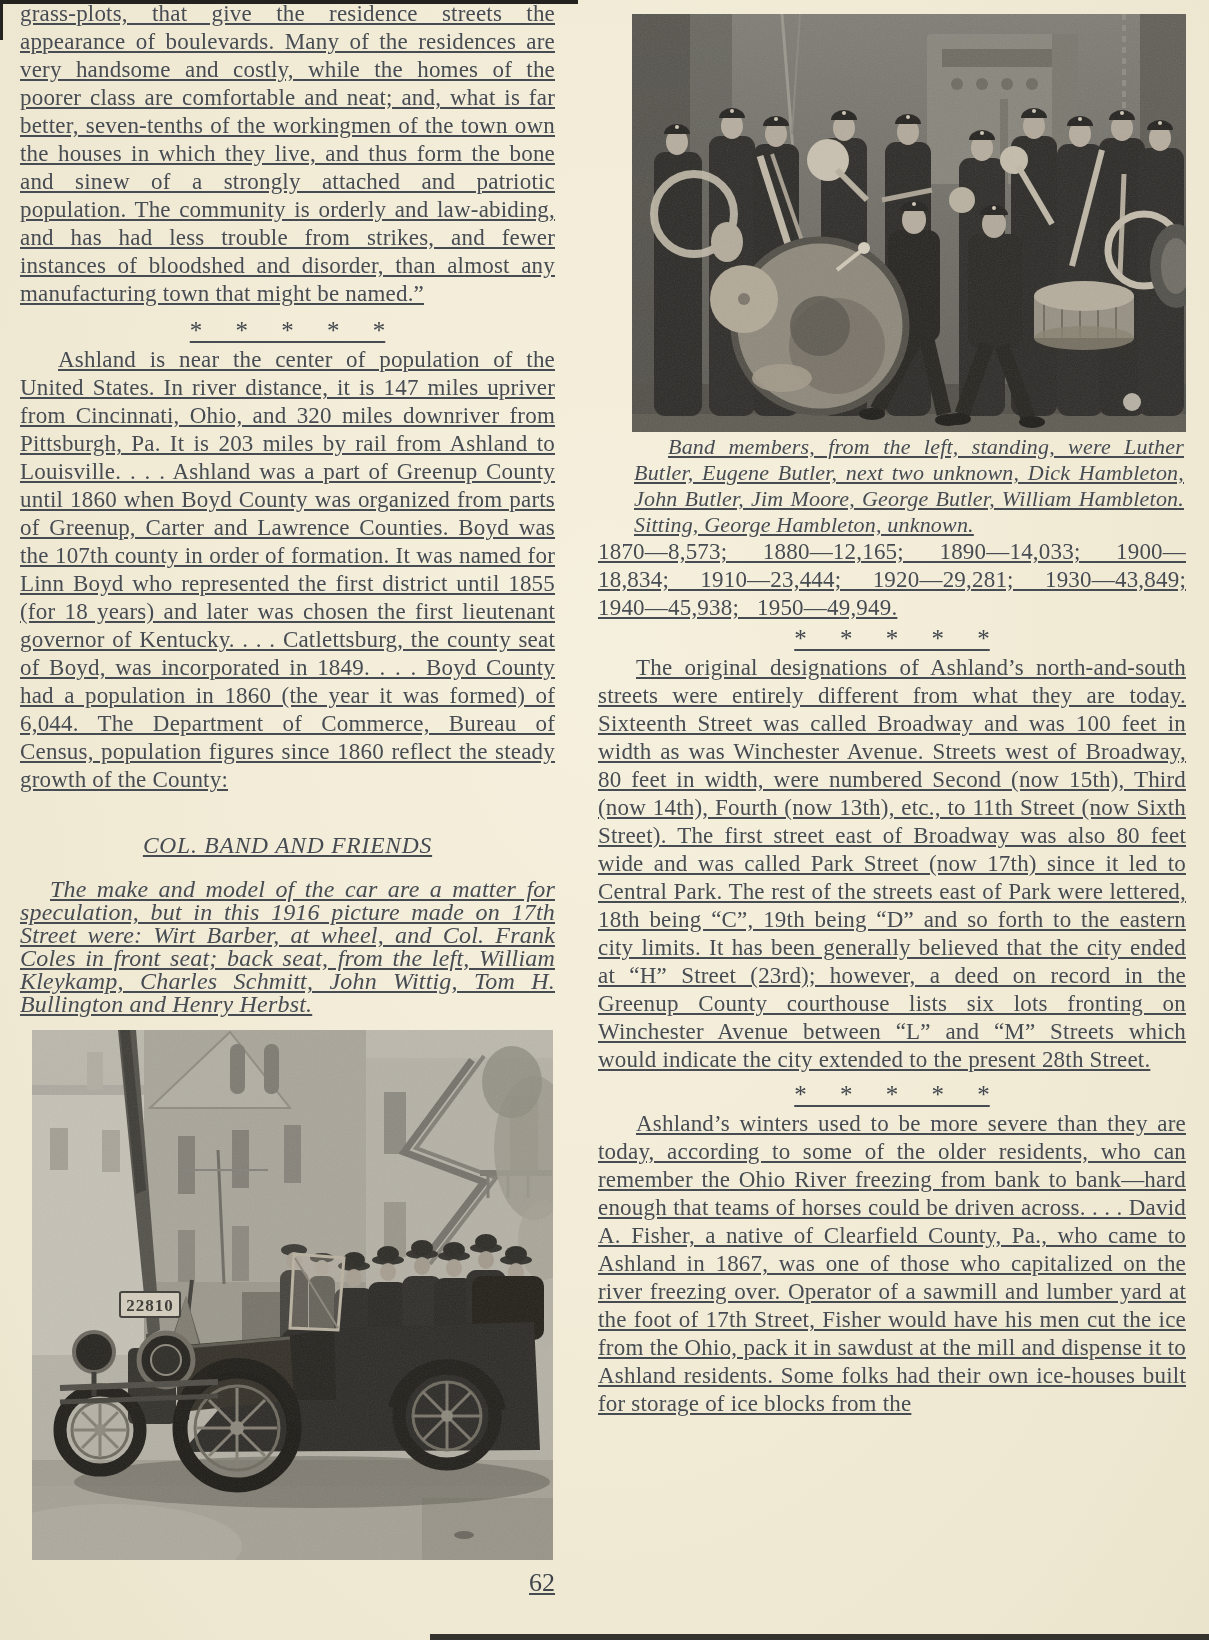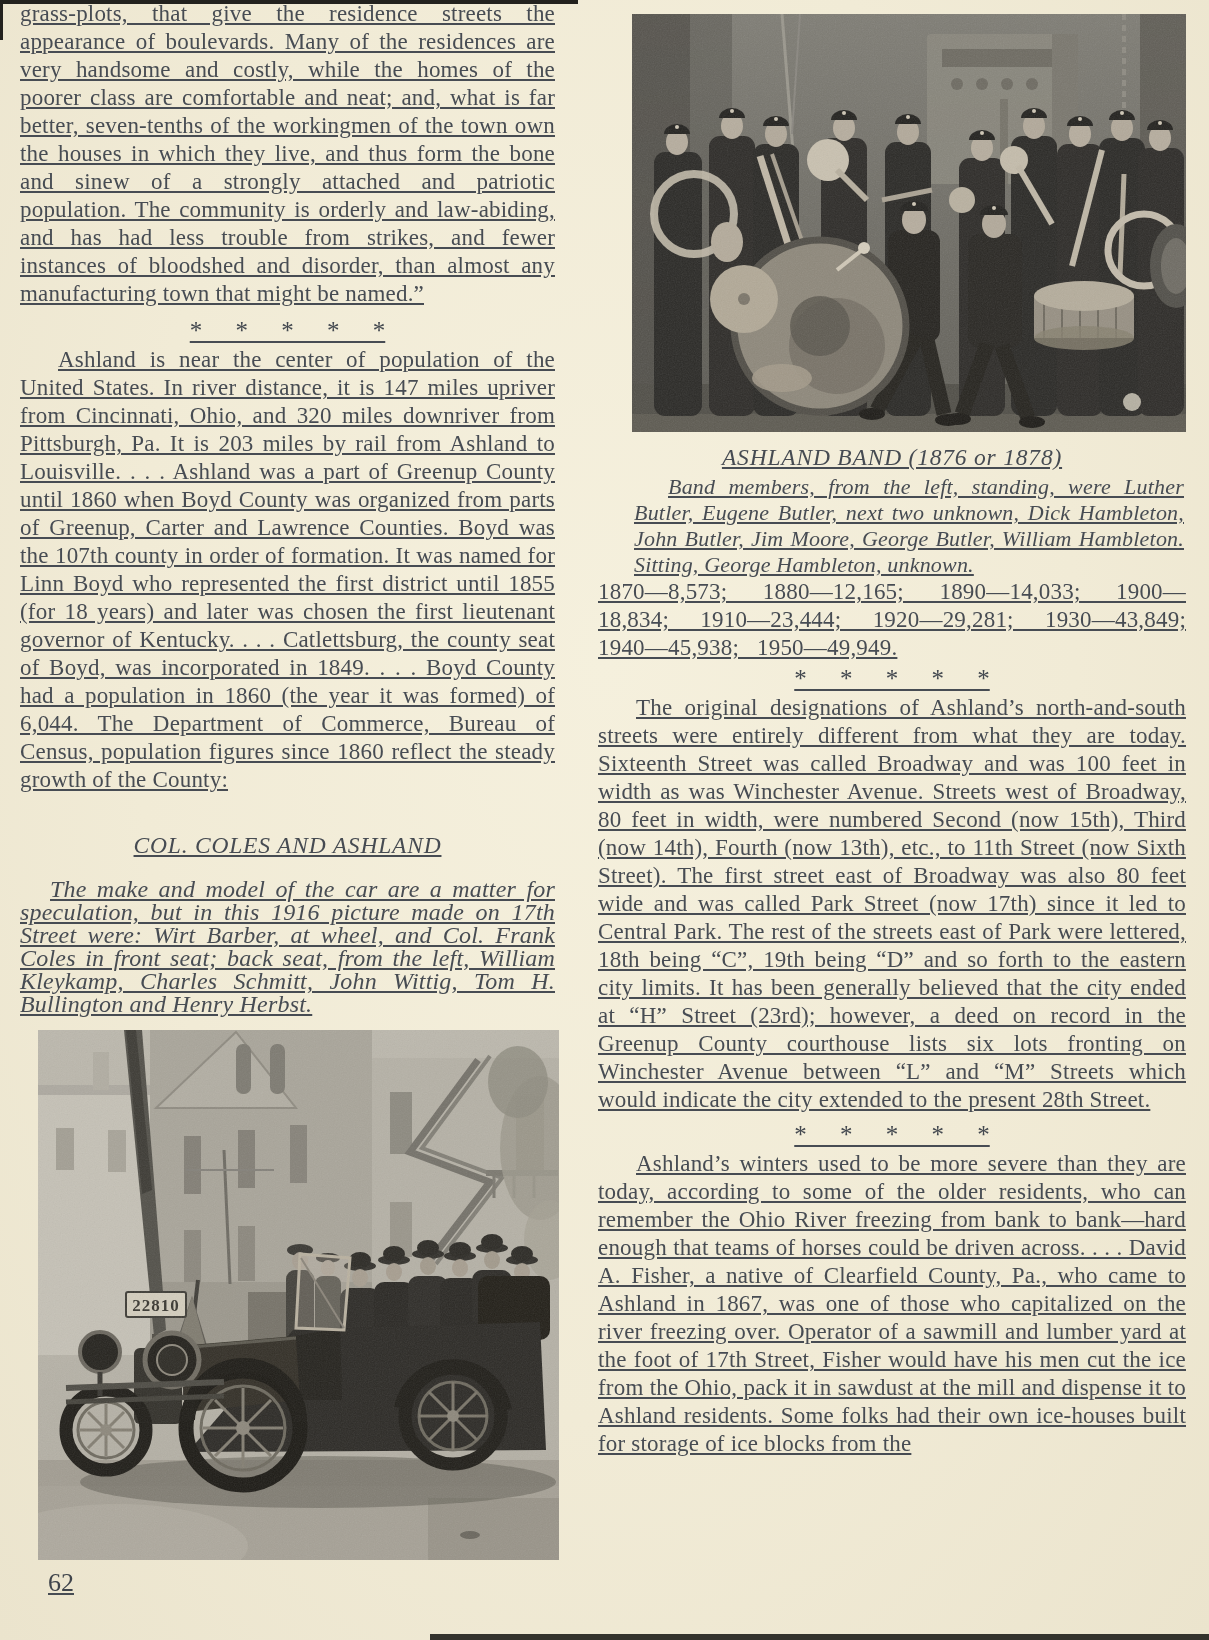--- a/index.html
+++ b/index.html
@@ -22,33 +22,33 @@
   .fig-head{
     text-align:center;font-style:italic;font-size:23.5px;line-height:30px;
     letter-spacing:.8px;color:#464b52;
   }
   .caption{font-style:italic;text-align:justify;margin:0;letter-spacing:.2px;}
   .caption.car{font-size:24px;line-height:23px;text-indent:30px;}
   .caption.band{font-size:22px;line-height:26px;text-indent:34px;margin-left:36px;width:550px;}
   .pop{word-spacing:12px;}
   .photo{position:relative;font-size:0;line-height:0;}
   .photo svg{display:block;}
-  .page-number{font-size:26px;line-height:30px;color:#3f444b;}
+  .page-number{font-size:26px;line-height:30px;color:#3f444b;text-align:right;}
   
   .edge{position:absolute;background:#23221e;}
   .edge.top{left:0;top:0;width:578px;height:4px;}
   .edge.left{left:0;top:0;width:3px;height:40px;}
   .edge.bottom{left:430px;top:1634px;width:779px;height:6px;background:#34332d;}
   
   .mt-p1{margin-top:10px;}
   .mt-sep1{margin-top:8px;}
   .mt-p2{margin-top:14px;}
   .mt-head1{margin-top:36px;}
   .mt-cap1{margin-top:18px;}
-  .mt-photo1{margin-top:14px;margin-left:18px;}
+  .mt-photo1{margin-top:14px;margin-left:12px;}
   .mt-num{margin-top:8px;margin-left:28px;}
   .mt-photo2{margin-top:14px;margin-left:34px;}
   .mt-head2{margin-top:10px;}
   .mt-cap2{margin-top:2px;}
   .mt-pop{margin-top:12px;}
   .mt-sep2{margin-top:2px;}
   .mt-p3{margin-top:6px;}
   .mt-sep3{margin-top:6px;}
   .mt-p4{margin-top:6px;}
 </style>
@@ -62,21 +62,21 @@
   <div class="edge bottom"></div>
 
   <div class="col left">
 
     <p class="body mt-p1">grass-plots, that give the residence streets the appearance of boulevards.  Many of the residences are very handsome and costly, while the homes of the poorer class are comfortable and neat; and, what is far better, seven-tenths of the workingmen of the town own the houses in which they live, and thus form the bone and sinew of a strongly attached and patriotic population. The community is orderly and law-abiding, and has had less trouble from strikes, and fewer instances of bloodshed and disorder, than almost any manufacturing town that might be named.”</p>
 
     <div class="sep mt-sep1">* * * * *</div>
 
     <p class="body indent mt-p2">Ashland is near the center of population of the United States.  In river distance, it is 147 miles upriver from Cincinnati, Ohio, and 320 miles downriver from Pittsburgh, Pa.  It is 203 miles by rail from Ashland to Louisville. . . .  Ashland was a part of Greenup County until 1860 when Boyd County was organized from parts of Greenup, Carter and Lawrence Counties. Boyd was the 107th county in order of formation.  It was named for Linn Boyd who represented the first district until 1855 (for 18 years) and later was chosen the first lieutenant governor of Kentucky. . . . Catlettsburg, the county seat of Boyd, was incorporated in 1849. . . .  Boyd County had a population in 1860 (the year it was formed) of 6,044.  The Department of Commerce, Bureau of Census, population figures since 1860 reflect the steady growth of the County:</p>
 
-    <div class="fig-head mt-head1">COL. COLES AND ASHLAND</div>
+    <div class="fig-head mt-head1">COL. BAND AND FRIENDS</div>
 
     <p class="caption car mt-cap1">The make and model of the car are a matter for speculation, but in this 1916 picture made on 17th Street were: Wirt Barber, at wheel, and Col. Frank Coles in front seat; back seat, from the left, William Kleykamp, Charles Schmitt, John Wittig, Tom H. Bullington and Henry Herbst.</p>
 
     <div class="photo mt-photo1">
       <svg width="521" height="530" viewBox="0 0 521 530" xmlns="http://www.w3.org/2000/svg">
         <defs>
           <filter id="grainA" x="0" y="0" width="100%" height="100%">
             <feTurbulence type="fractalNoise" baseFrequency="0.85" numOctaves="2" stitchTiles="stitch"></feTurbulence>
             <feColorMatrix type="saturate" values="0"></feColorMatrix>
           </filter>
@@ -425,21 +425,20 @@
           </g>
           <ellipse cx="452" cy="282" rx="50" ry="15" fill="#b5ad9c"></ellipse>
           <ellipse cx="452" cy="324" rx="50" ry="12" fill="#87816f" opacity=".8"></ellipse>
         </g>
 
         <circle cx="500" cy="388" r="9" fill="#d8d2c2" opacity=".8"></circle>
         <rect width="554" height="418" filter="url(#grainB)" opacity="0.14"></rect>
       </svg>
     </div>
 
-    <div class="fig-head mt-head2">ASHLAND BAND (1876 or 1878)</div>
 
     <p class="caption band mt-cap2">Band members, from the left, standing, were Luther Butler, Eugene Butler, next two unknown, Dick Hambleton, John Butler, Jim Moore, George Butler, William Hambleton.  Sitting, George Hambleton, unknown.</p>
 
     <p class="body pop mt-pop">1870—8,573;  1880—12,165;  1890—14,033;  1900—18,834;  1910—23,444;  1920—29,281;  1930—43,849;  1940—45,938; 1950—49,949.</p>
 
     <div class="sep mt-sep2">* * * * *</div>
 
     <p class="body indent mt-p3">The original designations of Ashland’s north-and-south streets were entirely different from what they are today.  Sixteenth Street was called Broadway and was 100 feet in width as was Winchester Avenue.  Streets west of Broadway, 80 feet in width, were numbered Second (now 15th), Third (now 14th), Fourth (now 13th), etc., to 11th Street (now Sixth Street).  The first street east of Broadway was also 80 feet wide and was called Park Street (now 17th) since it led to Central Park.  The rest of the streets east of Park were lettered, 18th being “C”, 19th being “D” and so forth to the eastern city limits.  It has been generally believed that the city ended at “H” Street (23rd); however, a deed on record in the Greenup County courthouse lists six lots fronting on Winchester Avenue between “L” and “M” Streets which would indicate the city extended to the present 28th Street.</p>
 
     <div class="sep mt-sep3">* * * * *</div>

